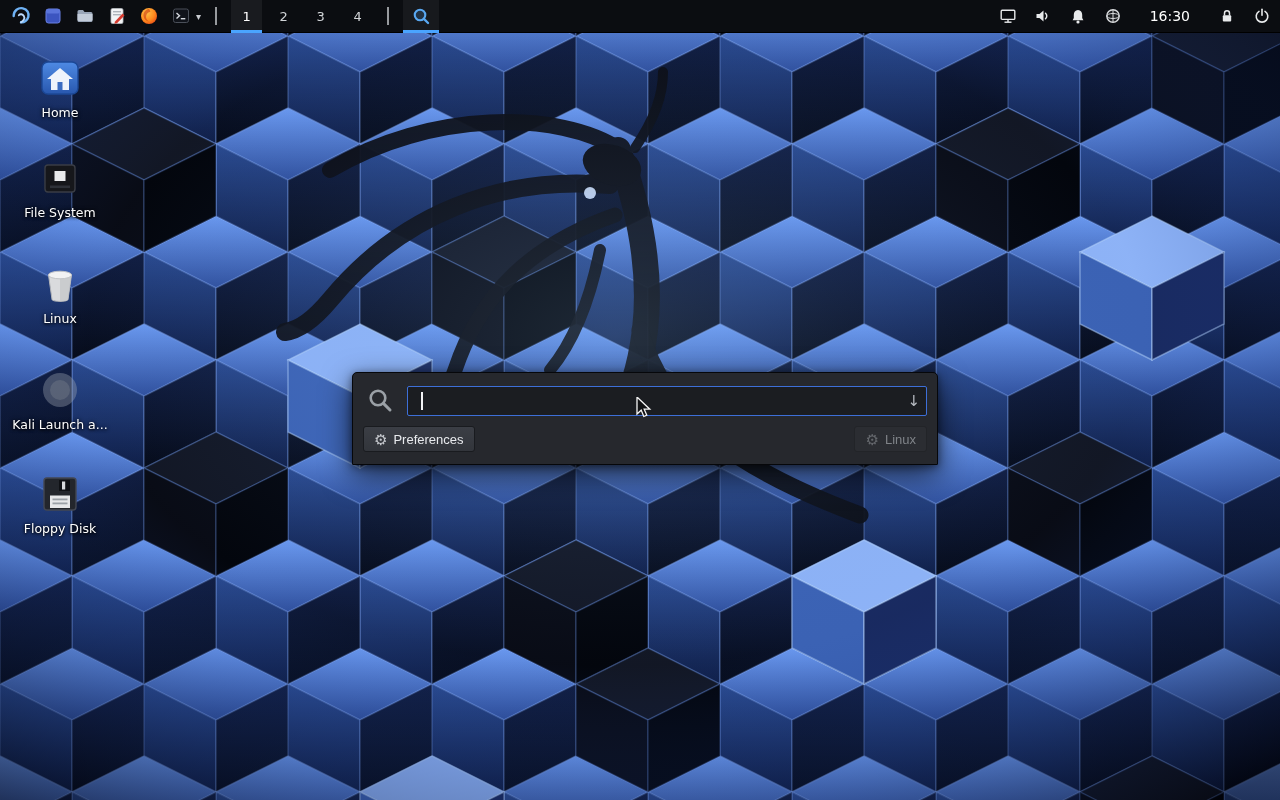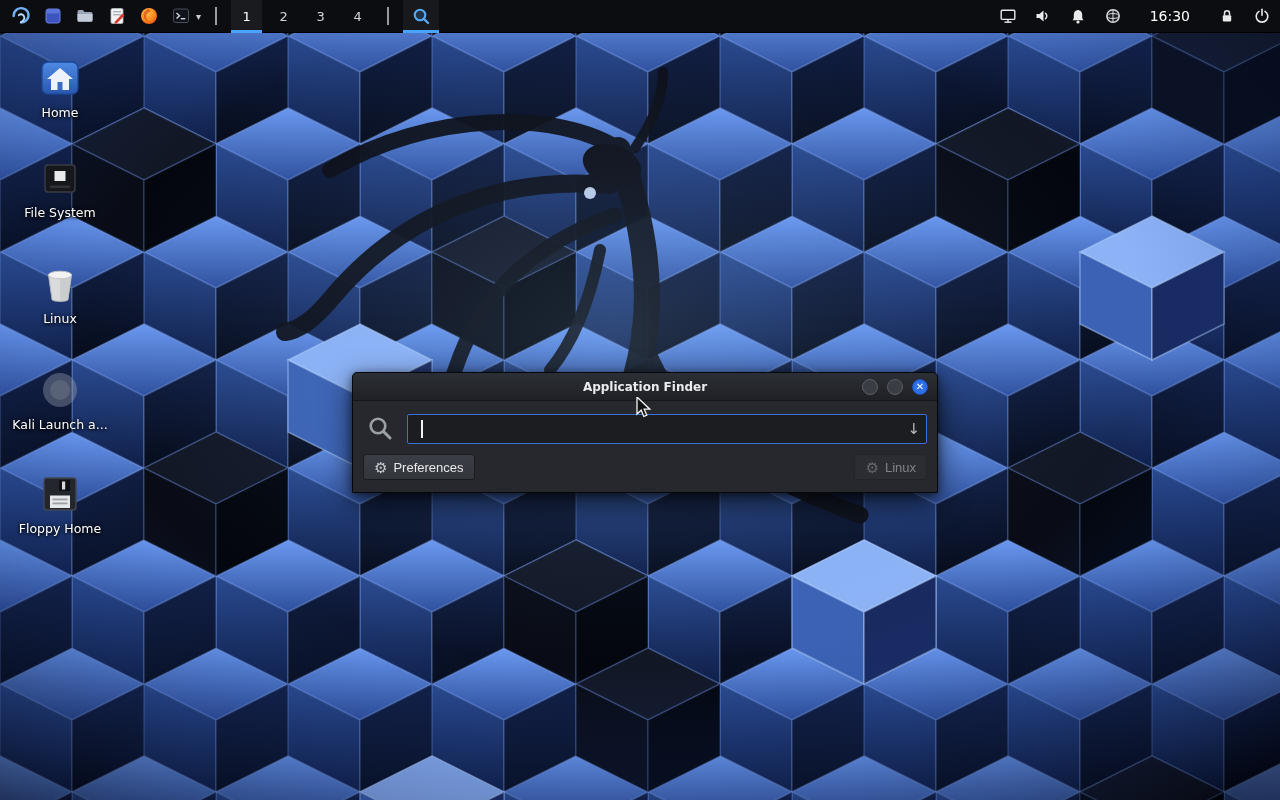--- a/index.html
+++ b/index.html
@@ -298,32 +298,24 @@
 
 <div class="desk-item" style="top:472px">
   <svg class="desk-glyph" viewBox="0 0 44 44">
     <rect x="6" y="6" width="32" height="32" rx="3" fill="#23262c" stroke="#434752" stroke-width="1.4"></rect>
     <rect x="21" y="8" width="11" height="11" fill="#0f1115"></rect>
     <rect x="24" y="9.5" width="3.2" height="8" fill="#d7d9dc"></rect>
     <rect x="12" y="23.5" width="20" height="12.5" fill="#e6e7e9"></rect>
     <rect x="14.5" y="26.5" width="15" height="1.8" fill="#9aa0a6"></rect>
     <rect x="14.5" y="30.5" width="15" height="1.8" fill="#9aa0a6"></rect>
   </svg>
-  <span class="desk-label">Floppy Home</span>
+  <span class="desk-label">Floppy Disk</span>
 </div>
 
 <div class="dialog">
-  <div class="titlebar">
-    <span class="title">Application Finder</span>
-    <span class="win-controls">
-      <span class="wbtn plain"></span>
-      <span class="wbtn plain"></span>
-      <span class="wbtn close">✕</span>
-    </span>
-  </div>
 
   <div class="finder-row1">
     <svg width="28" height="28" viewBox="0 0 28 28">
       <circle cx="11" cy="11" r="7.3" fill="none" stroke="#9aa0a6" stroke-width="2.6"></circle>
       <line x1="16.4" y1="16.4" x2="23" y2="23" stroke="#9aa0a6" stroke-width="3" stroke-linecap="round"></line>
     </svg>
     <div class="entry">
       <input type="text" value="" style="">
       <span class="caret-bar"></span>
       <span class="entry-arrow">↓</span>

